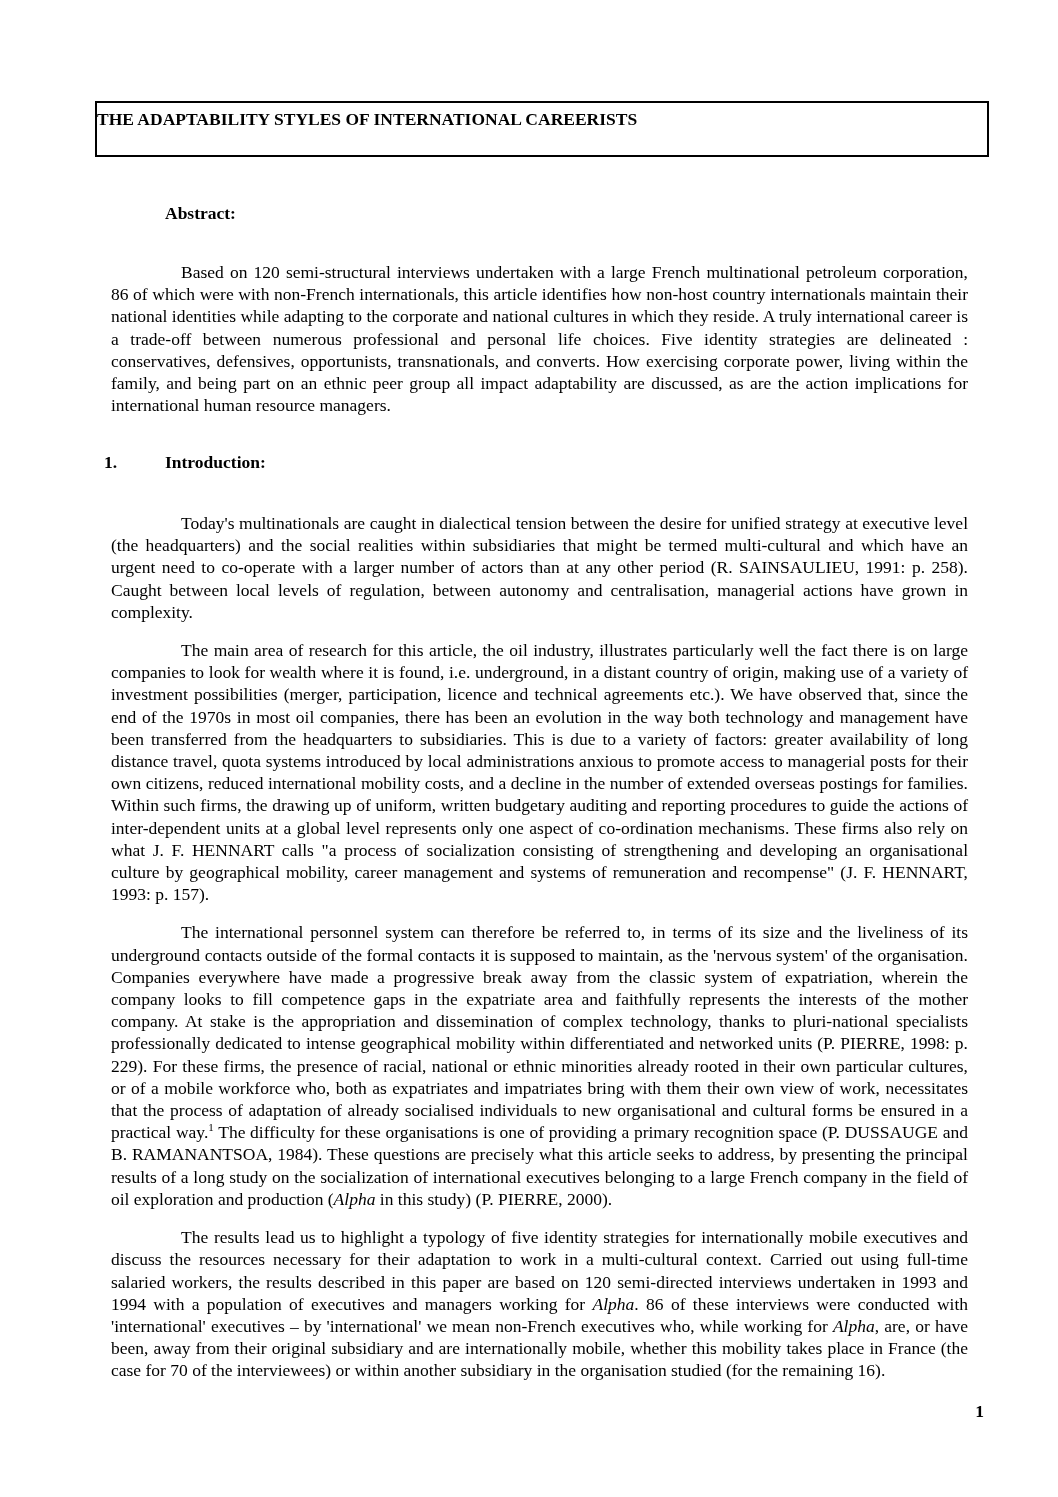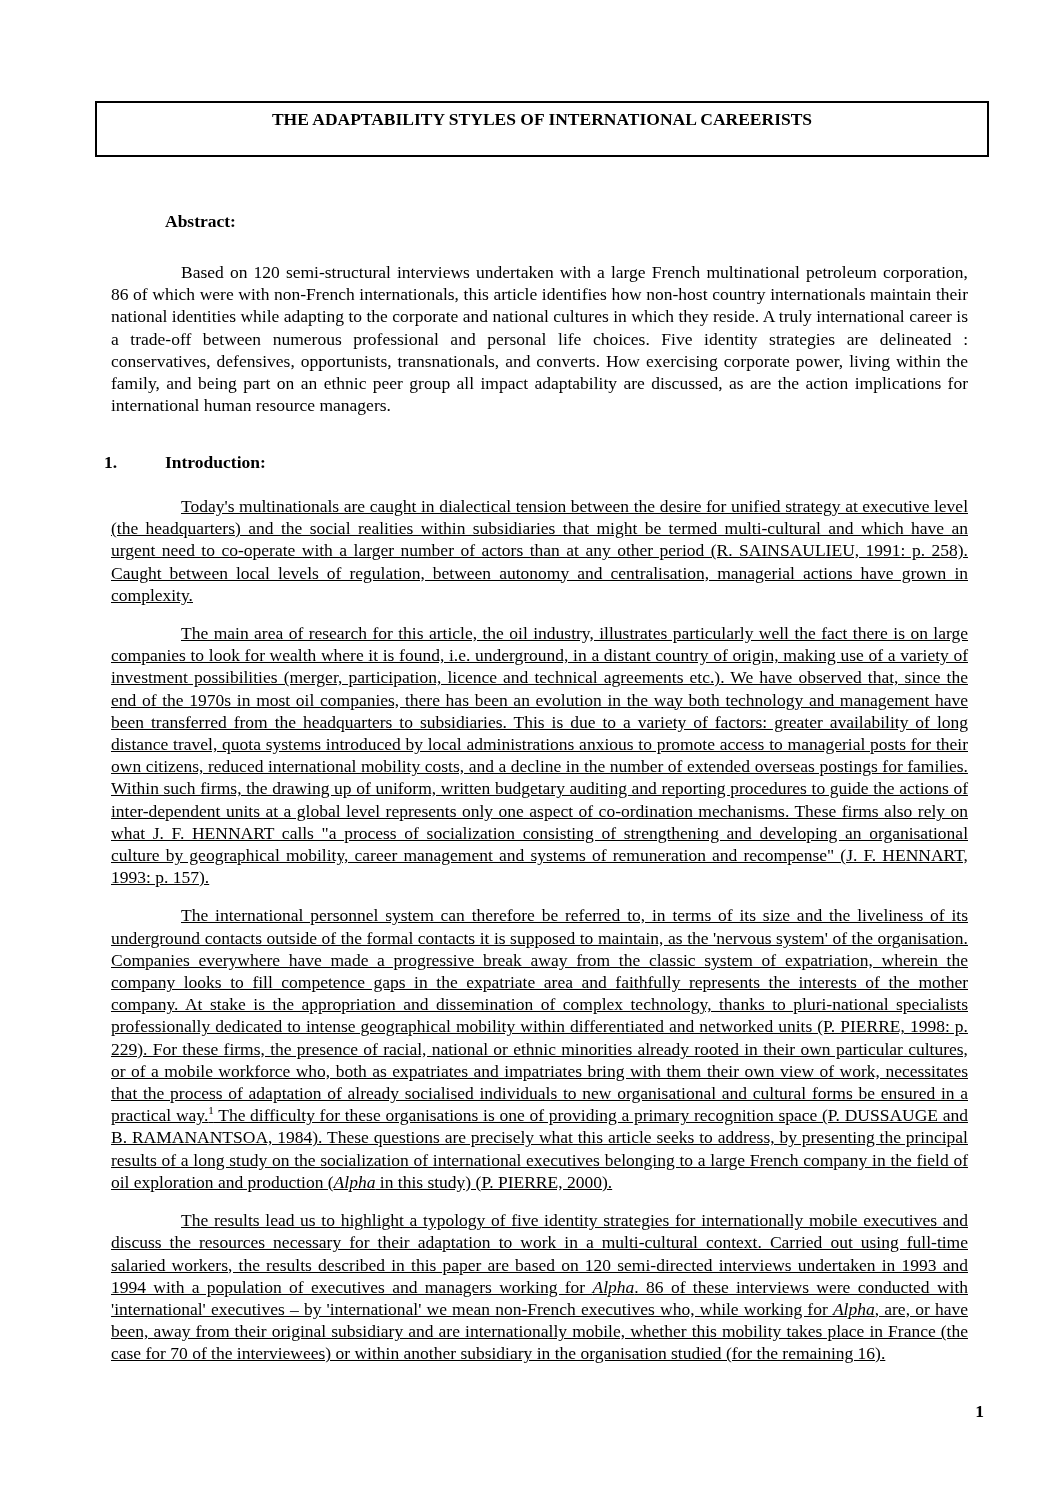--- a/index.html
+++ b/index.html
@@ -22,34 +22,33 @@
     width: 890px;
     height: 52px;
     border: 2px solid #000;
     box-sizing: content-box;
   }
   .title-text {
     position: absolute;
     left: 0;
     right: 0;
     top: 6px;
-    text-align: center;
+    text-align: left;
     font-weight: bold;
     font-size: 17.5px;
     letter-spacing: 0px;
   }
   .heading {
     position: absolute;
     font-weight: bold;
     font-size: 17.5px;
   }
   .abstract-heading {
     left: 165px;
     top: 203px;
-    margin-top: 8px;
   }
   .intro-num {
     left: 104px;
     top: 452px;
   }
   .intro-heading {
     left: 165px;
     top: 452px;
     font-family: Liberation Serif, serif;
   }
@@ -59,21 +58,21 @@
     width: 889px;
     font-size: 17.5px;
     line-height: 22.2px;
     text-align: justify;
   }
   .para-block p {
     margin: 16px;
     text-indent: 70px;
   }
   .abstract-block { top: 245px; }
-  .intro-block { top: 479px; text-decoration: underline; }
+  .intro-block { top: 496px; }
   sup { font-size: 11px; line-height: 0; vertical-align: 7px; }
   .page-number {
     position: absolute;
     right: 74px;
     top: 1401px;
     font-weight: bold;
     font-size: 17.5px;
   }
 </style>
 </head>

